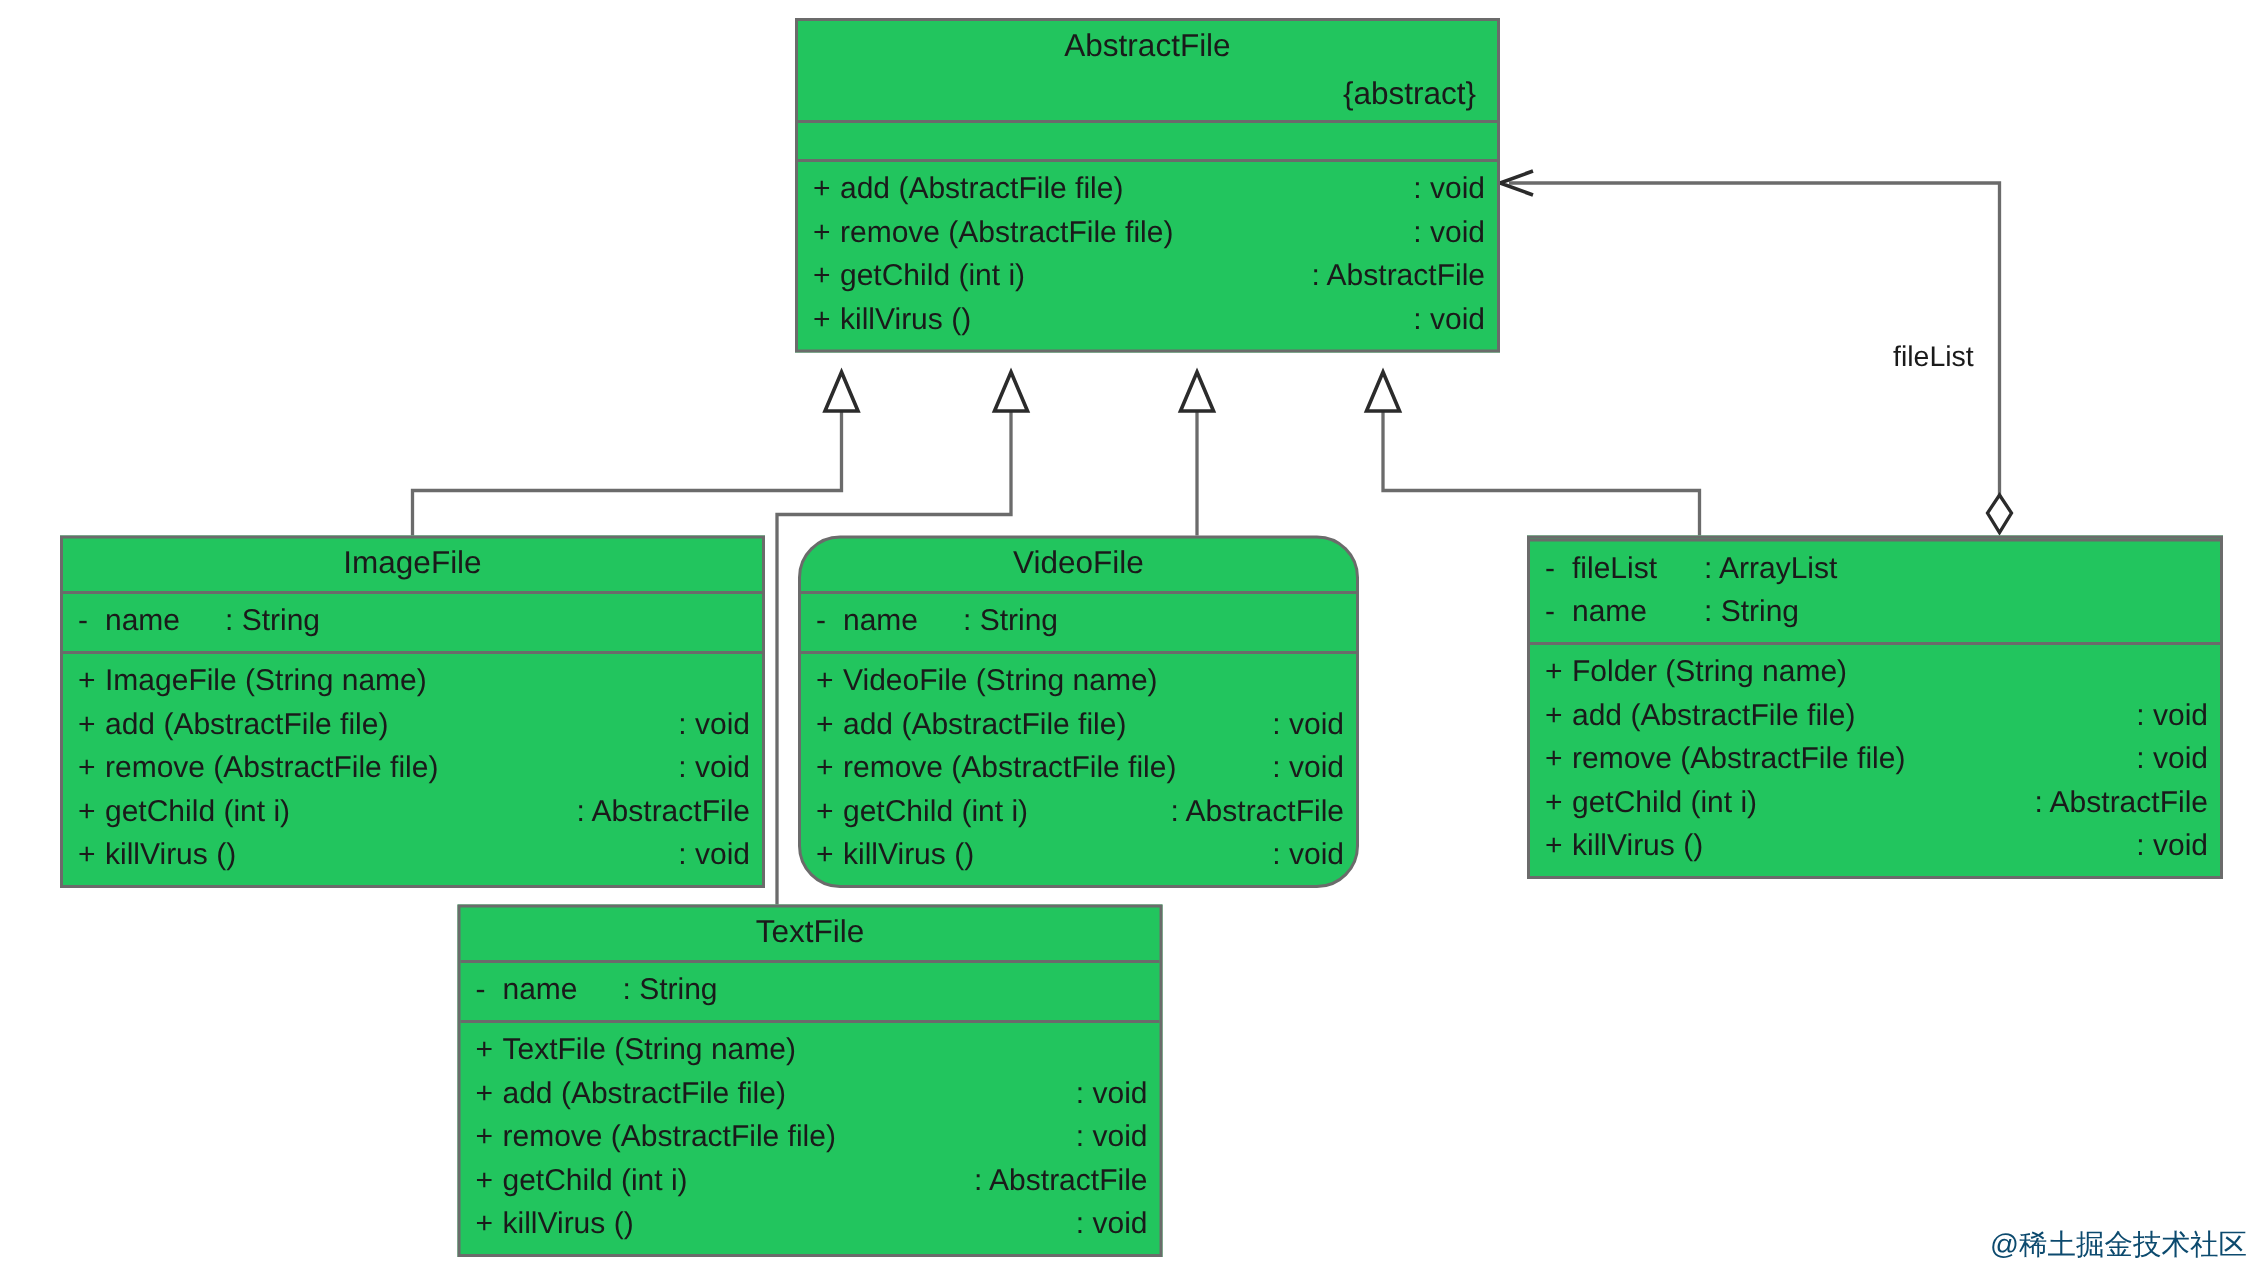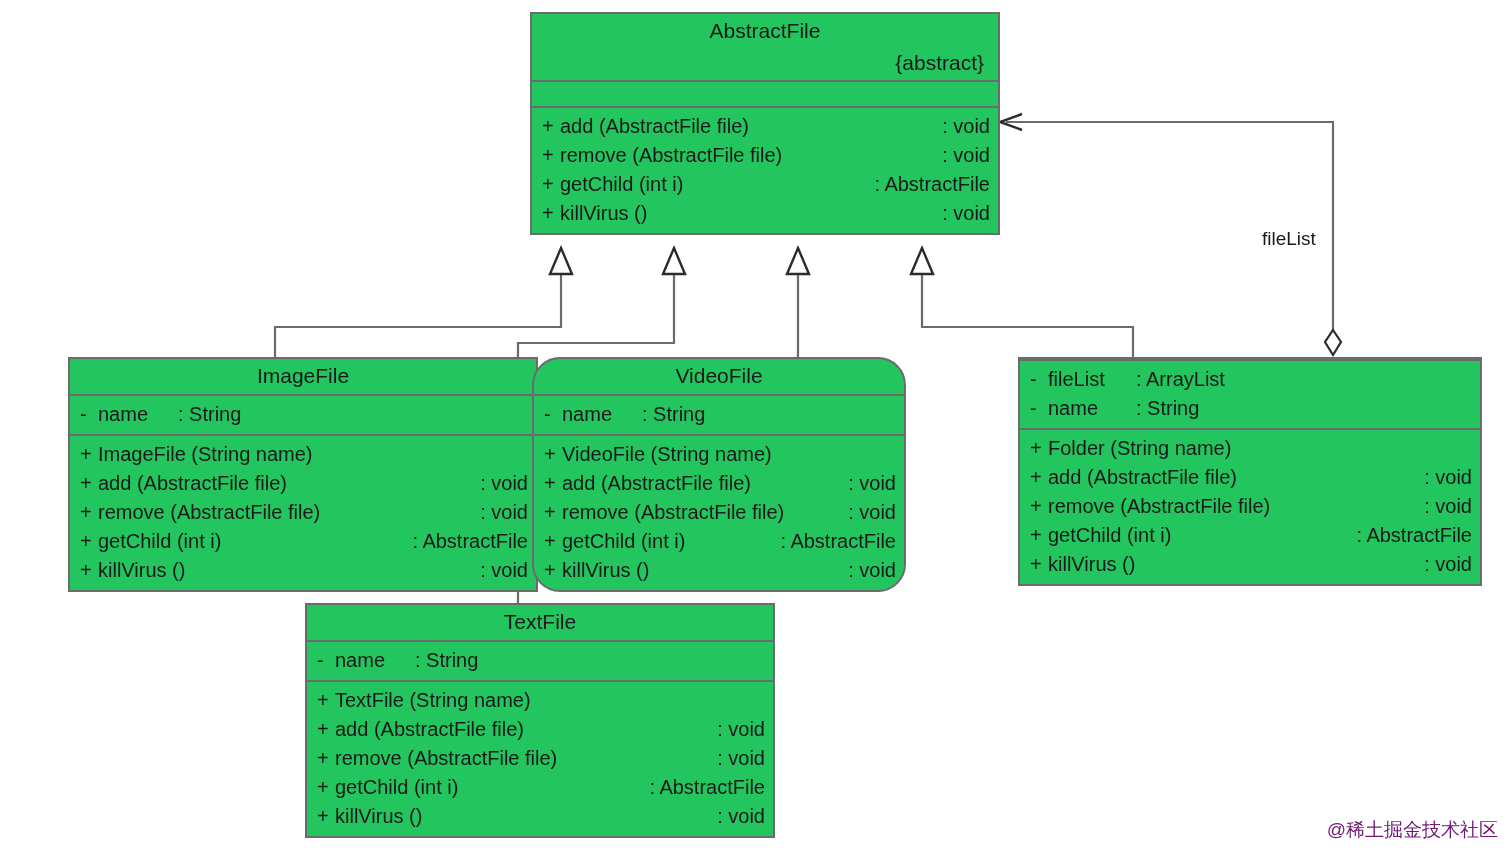--- a/index.html
+++ b/index.html
@@ -61,21 +61,21 @@
     position: absolute;
     font-size: 19px;
     color: #1a1a1a;
     white-space: nowrap;
     z-index: 6;
   }
   .watermark {
     position: absolute;
     right: 14px; bottom: 12px;
     font-size: 19px;
-    color: #701a75;
+    color: #0c4a6e;
     white-space: nowrap;
     z-index: 7;
   }
 </style>
 </head>
 <body>
 
 <div id="canvas">
 
   <svg class="edges" viewBox="0 0 1512 855" width="1512" height="855">
@@ -131,21 +131,21 @@
         <span class="ret">: AbstractFile</span>
       </div>
       <div class="member">
         <span class="vis">+</span>
         <span class="sig">killVirus ()</span>
         <span class="ret">: void</span>
       </div>
     </div>
   </div>
 
-  <div class="uml-class" style="left:40px; top:357px; width:470px;margin-left:28px;">
+  <div class="uml-class" style="left:40px; top:357px; width:470px;">
     <div class="cls-name">ImageFile</div>
     <div class="compartment">
       <div class="member">
         <span class="vis">-</span>
         <span class="sig" style="flex:0 0 80px;">name</span>
         <span class="ret">: String</span>
       </div>
     </div>
     <div class="compartment">
       <div class="member">

